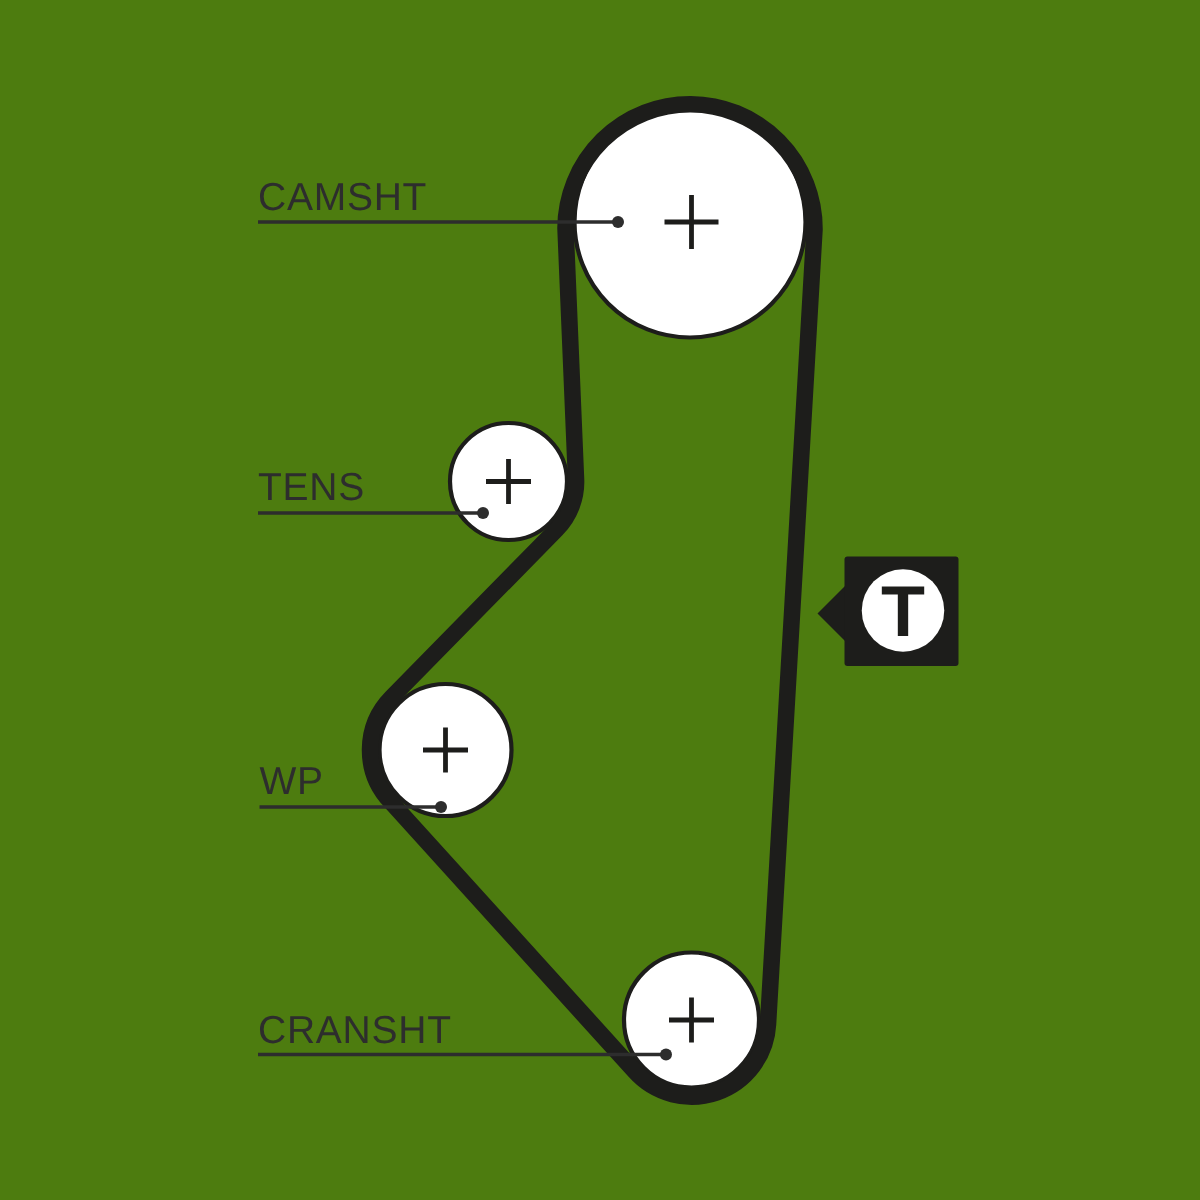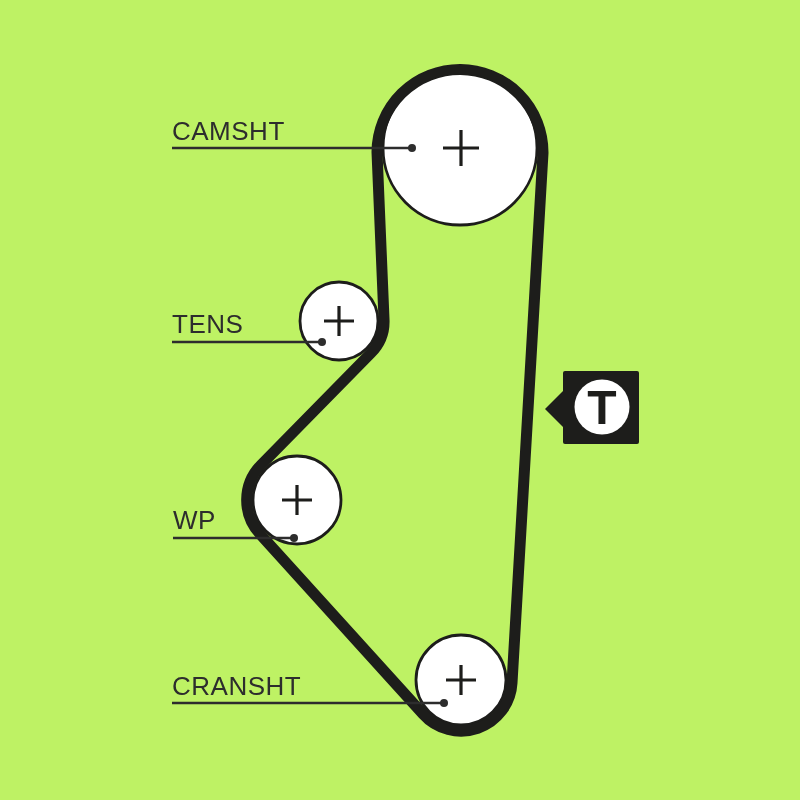--- a/index.html
+++ b/index.html
@@ -8,21 +8,21 @@
     width: 800px;
     height: 800px;
     background: #ffffff;
     overflow: hidden;
     font-family: "Liberation Sans", sans-serif;
   }
   .stage {
     position: relative;
     width: 800px;
     height: 800px;
-    background: #bef264;
+    background: #4d7c0f;
   }
   svg { display: block; }
   .pulley-label {
     font-family: "Liberation Sans", sans-serif;
     font-size: 26px;
     fill: #2d2d2d;
     letter-spacing: 0.5px;
   }
   .marker-letter {
     font-family: "Liberation Sans", sans-serif;

